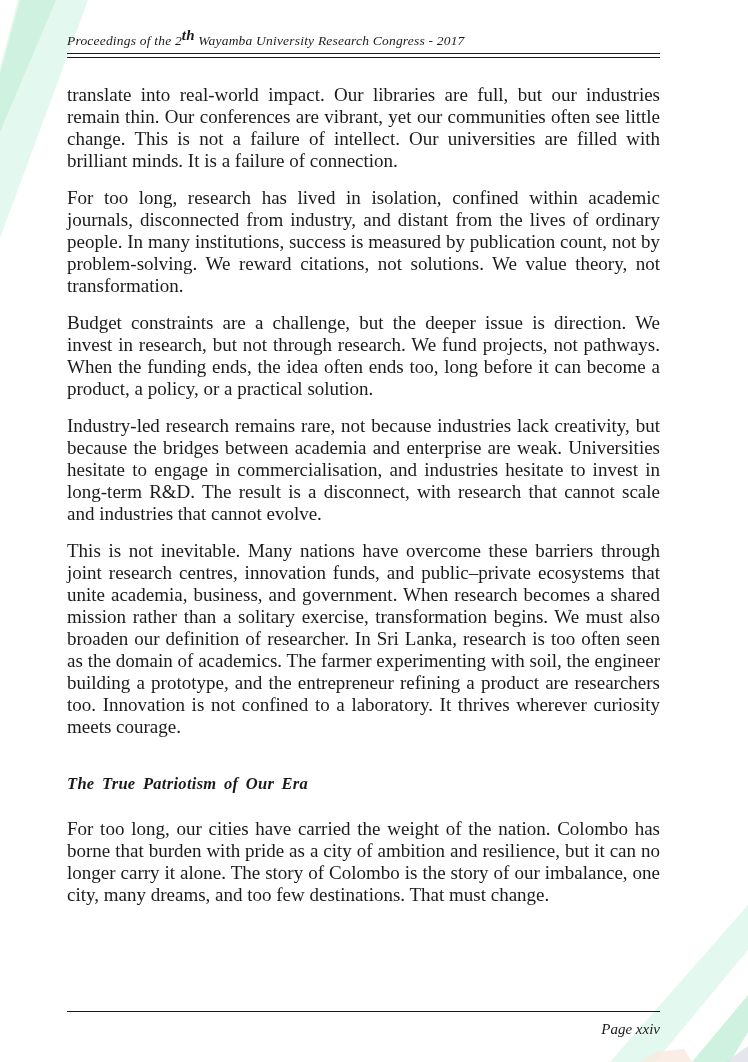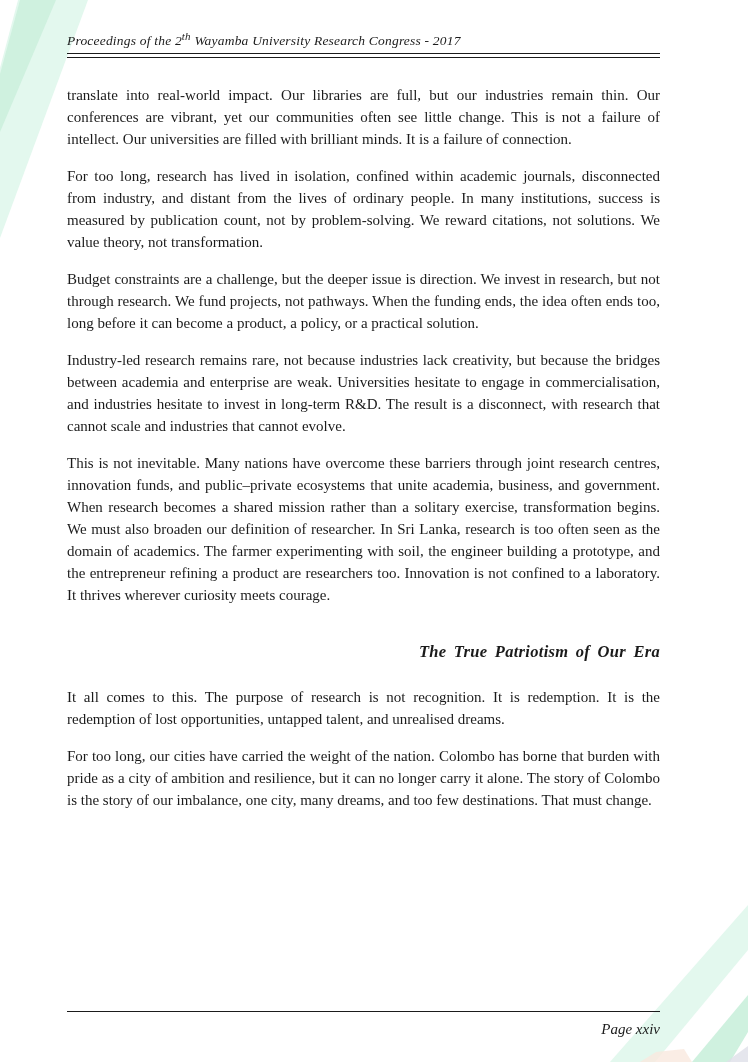--- a/index.html
+++ b/index.html
@@ -28,51 +28,51 @@
     top: 33px;
     width: 593px;
   }
   .running-header .header-title {
     font-style: italic;
     font-size: 13.5px;
     letter-spacing: 0.2px;
     white-space: nowrap;
   }
   .running-header sup {
-    font-size: 11px;
+    font-size: 15px;
     vertical-align: super;
     line-height: 0;
+    font-weight: bold;
   }
   .header-rule {
     margin-top: 4px;
     height: 2.6px;
     border-top: 1.7px solid #1b1b1b;
     border-bottom: 0.8px solid #1b1b1b;
   }
   .body-text {
     position: absolute;
     left: 67px;
     top: 84px;
     width: 593px;
   }
   .body-text p {
     margin: 0 0 15px 0;
-    font-size: 15px;
+    font-size: 19px;
     line-height: 22px;
     text-align: justify;
     text-justify: inter-word;
   }
   .section-heading {
     margin: 36px 0 24px 0;
     font-size: 16.5px;
     font-weight: bold;
     font-style: italic;
     letter-spacing: 0.3px;
     word-spacing: 3px;
-    text-align: right;
   }
   .page-footer {
     position: absolute;
     left: 67px;
     top: 1011px;
     width: 593px;
   }
   .footer-rule {
     border-top: 1.5px solid #1b1b1b;
     height: 0;
@@ -105,21 +105,20 @@
 
   <div class="body-text">
     <p>translate into real-world impact. Our libraries are full, but our industries remain thin. Our conferences are vibrant, yet our communities often see little change. This is not a failure of intellect. Our universities are filled with brilliant minds. It is a failure of connection.</p>
     <p>For too long, research has lived in isolation, confined within academic journals, disconnected from industry, and distant from the lives of ordinary people. In many institutions, success is measured by publication count, not by problem-solving. We reward citations, not solutions. We value theory, not transformation.</p>
     <p>Budget constraints are a challenge, but the deeper issue is direction. We invest in research, but not through research. We fund projects, not pathways. When the funding ends, the idea often ends too, long before it can become a product, a policy, or a practical solution.</p>
     <p>Industry-led research remains rare, not because industries lack creativity, but because the bridges between academia and enterprise are weak. Universities hesitate to engage in commercialisation, and industries hesitate to invest in long-term R&amp;D. The result is a disconnect, with research that cannot scale and industries that cannot evolve.</p>
     <p>This is not inevitable. Many nations have overcome these barriers through joint research centres, innovation funds, and public–private ecosystems that unite academia, business, and government. When research becomes a shared mission rather than a solitary exercise, transformation begins. We must also broaden our definition of researcher. In Sri Lanka, research is too often seen as the domain of academics. The farmer experimenting with soil, the engineer building a prototype, and the entrepreneur refining a product are researchers too. Innovation is not confined to a laboratory. It thrives wherever curiosity meets courage.</p>
 
     <div class="section-heading">The True Patriotism of Our Era</div>
 
-    <p>It all comes to this. The purpose of research is not recognition. It is redemption. It is the redemption of lost opportunities, untapped talent, and unrealised dreams.</p>
     <p>For too long, our cities have carried the weight of the nation. Colombo has borne that burden with pride as a city of ambition and resilience, but it can no longer carry it alone. The story of Colombo is the story of our imbalance, one city, many dreams, and too few destinations. That must change.</p>
   </div>
 
   <div class="page-footer">
     <div class="footer-rule"></div>
     <div class="page-number">Page xxiv</div>
   </div>
 
 </div>
 

